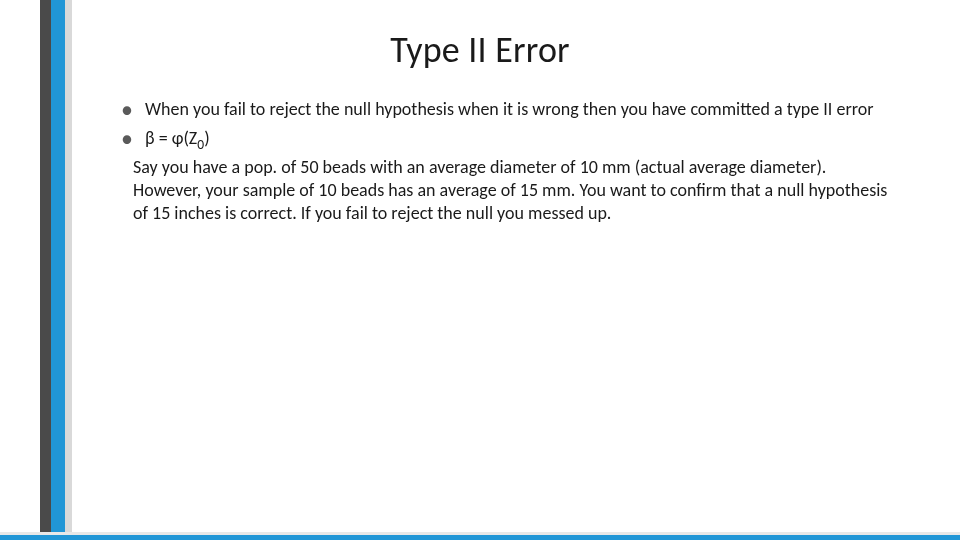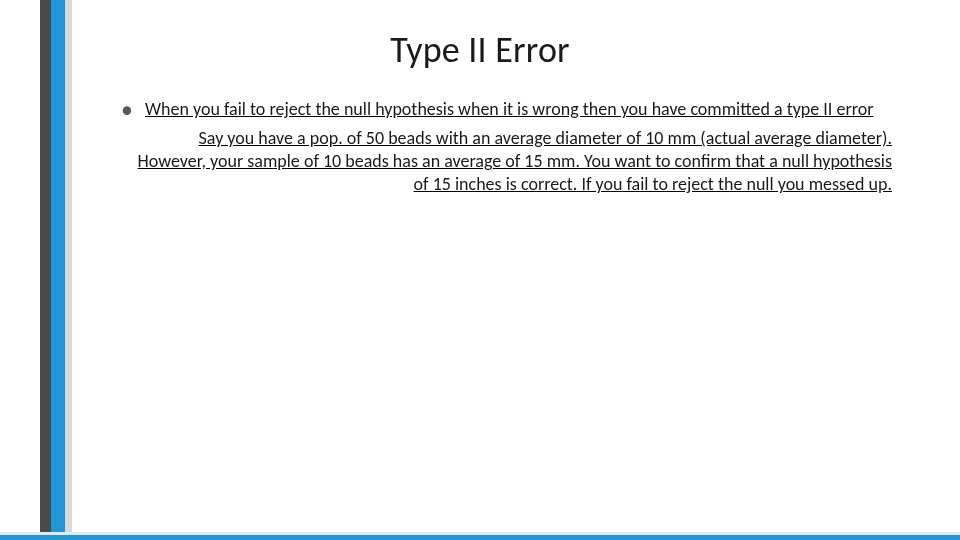--- a/index.html
+++ b/index.html
@@ -76,21 +76,20 @@
     font-size: 36px;
     font-weight: 400;
     color: #1a1a1a;
     letter-spacing: 0.2px;
   }
   .content {
     position: absolute;
     top: 98px;
     left: 115px;
     right: 68px;
-    text-decoration: underline;
   }
   ul.bullets {
     list-style: none;
     margin: 0;
     padding: 0;
   }
   ul.bullets > li {
     position: relative;
     padding-left: 30px;
     font-size: 18px;
@@ -107,21 +106,20 @@
     font-size: 24px;
     color: #5a5a5a;
   }
   .example {
     margin-top: 4px;
     margin-left: 18px;
     font-size: 18px;
     line-height: 1.28;
     color: #1a1a1a;
     font-weight: 400;
-    text-align: right;
   }
   sub { font-size: 0.75em; vertical-align: sub; line-height: 0; }
 </style>
 </head>
 <body>
 
 <div class="slide">
 
   <div class="side-stripes">
     <div class="stripe dark"></div>
@@ -132,17 +130,20 @@
   <div class="bottom-stripes">
     <div class="bstripe lighttop"></div>
     <div class="bstripe bluebot"></div>
   </div>
 
   <div class="title">Type II Error</div>
 
   <div class="content">
     <ul class="bullets">
       <li>When you fail to reject the null hypothesis when it is wrong then you have committed a type II error</li>
+      <li>
+        <span>β = φ(Z</span><sub>0</sub><span>)</span>
+      </li>
     </ul>
     <div class="example">Say you have a pop. of 50 beads with an average diameter of 10 mm (actual average diameter). However, your sample of 10 beads has an average of 15 mm.  You want to confirm that a null hypothesis of 15 inches is correct. If you fail to reject the null you messed up.</div>
   </div>
 
 </div>
 
 </body></html>

